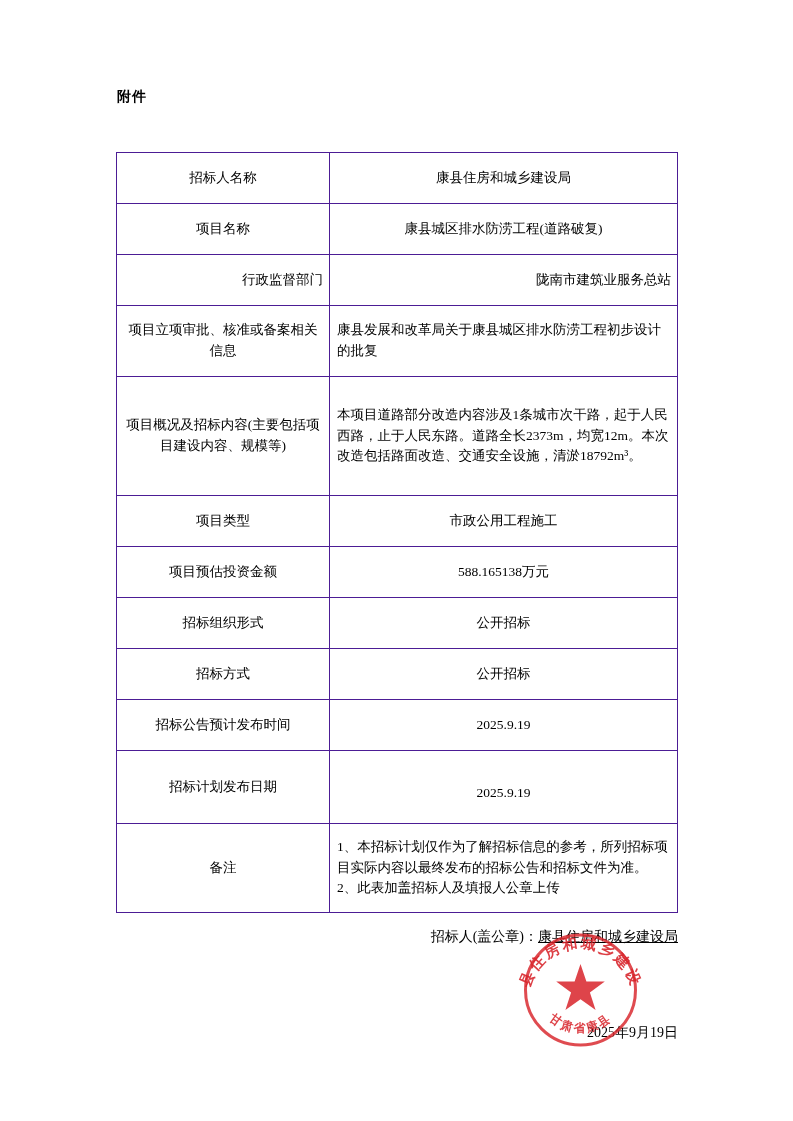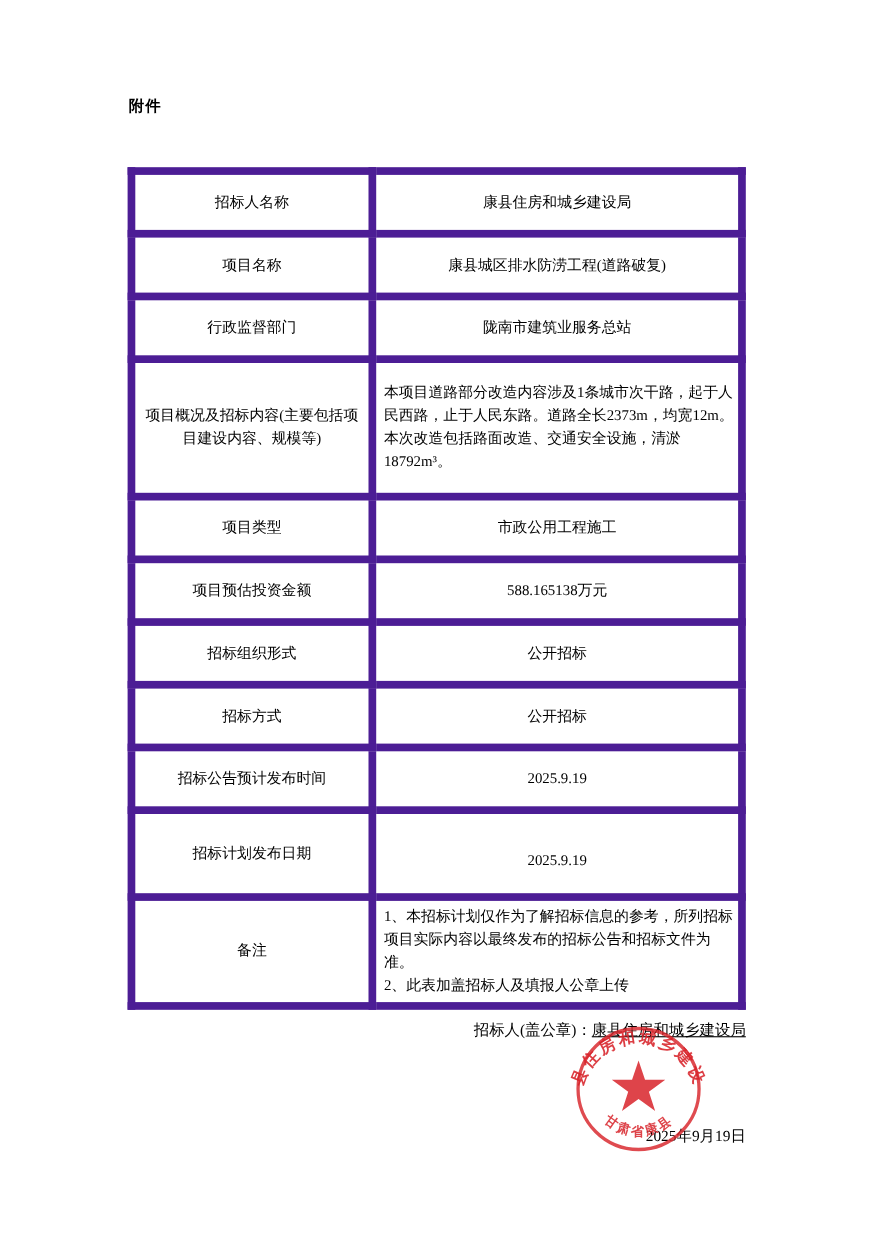--- a/index.html
+++ b/index.html
@@ -42,42 +42,42 @@
   }
   table.plan {
     position: absolute;
     left: 116px;
     top: 152px;
     width: 562px;
     border-collapse: collapse;
     table-layout: fixed;
   }
   table.plan td {
-    border: 7px solid #4c1d95;
+    border: 1px solid #4c1d95;
     font-size: 13.5px;
     vertical-align: middle;
     padding: 4px 6px;
     line-height: 1.55;
   }
   td.label {
     width: 200px;
     text-align: center;
     padding: 6px 14px;
   }
   td.value {
     text-align: center;
   }
   td.value.left {
     text-align: left;
     padding-left: 7px;
     padding-right: 4px;
   }
   .r1 td { height: 42px; }
   .r2 td { height: 42px; }
-  .r3 td { height: 42px; }
+  .r3 td { height: 42px; text-align: right; }
   .r4 td { height: 62px; }
   .r5 td { height: 110px; vertical-align: top; padding-top: 12px;}
   .r5 td.label { vertical-align: middle; padding-top: 4px;}
   .r6 td { height: 42px; }
   .r7 td { height: 42px; }
   .r8 td { height: 42px; }
   .r9 td { height: 42px; }
   .r10 td { height: 42px; }
   .r11 td { height: 52px; }
   .r12 td { height: 80px; vertical-align: top; padding-top: 8px; }
@@ -128,20 +128,24 @@
         <td class="label">招标人名称</td>
         <td class="value">康县住房和城乡建设局</td>
       </tr>
       <tr class="r2">
         <td class="label">项目名称</td>
         <td class="value">康县城区排水防涝工程(道路破复)</td>
       </tr>
       <tr class="r3">
         <td class="label">行政监督部门</td>
         <td class="value">陇南市建筑业服务总站</td>
+      </tr>
+      <tr class="r4">
+        <td class="label">项目立项审批、核准或备案相关信息</td>
+        <td class="value left">康县发展和改革局关于康县城区排水防涝工程初步设计的批复</td>
       </tr>
       <tr class="r5">
         <td class="label">项目概况及招标内容(主要包括项目建设内容、规模等)</td>
         <td class="value left">本项目道路部分改造内容涉及1条城市次干路，起于人民西路，止于人民东路。道路全长2373m，均宽12m。本次改造包括路面改造、交通安全设施，清淤18792m³。</td>
       </tr>
       <tr class="r6">
         <td class="label">项目类型</td>
         <td class="value">市政公用工程施工</td>
       </tr>
       <tr class="r7">

